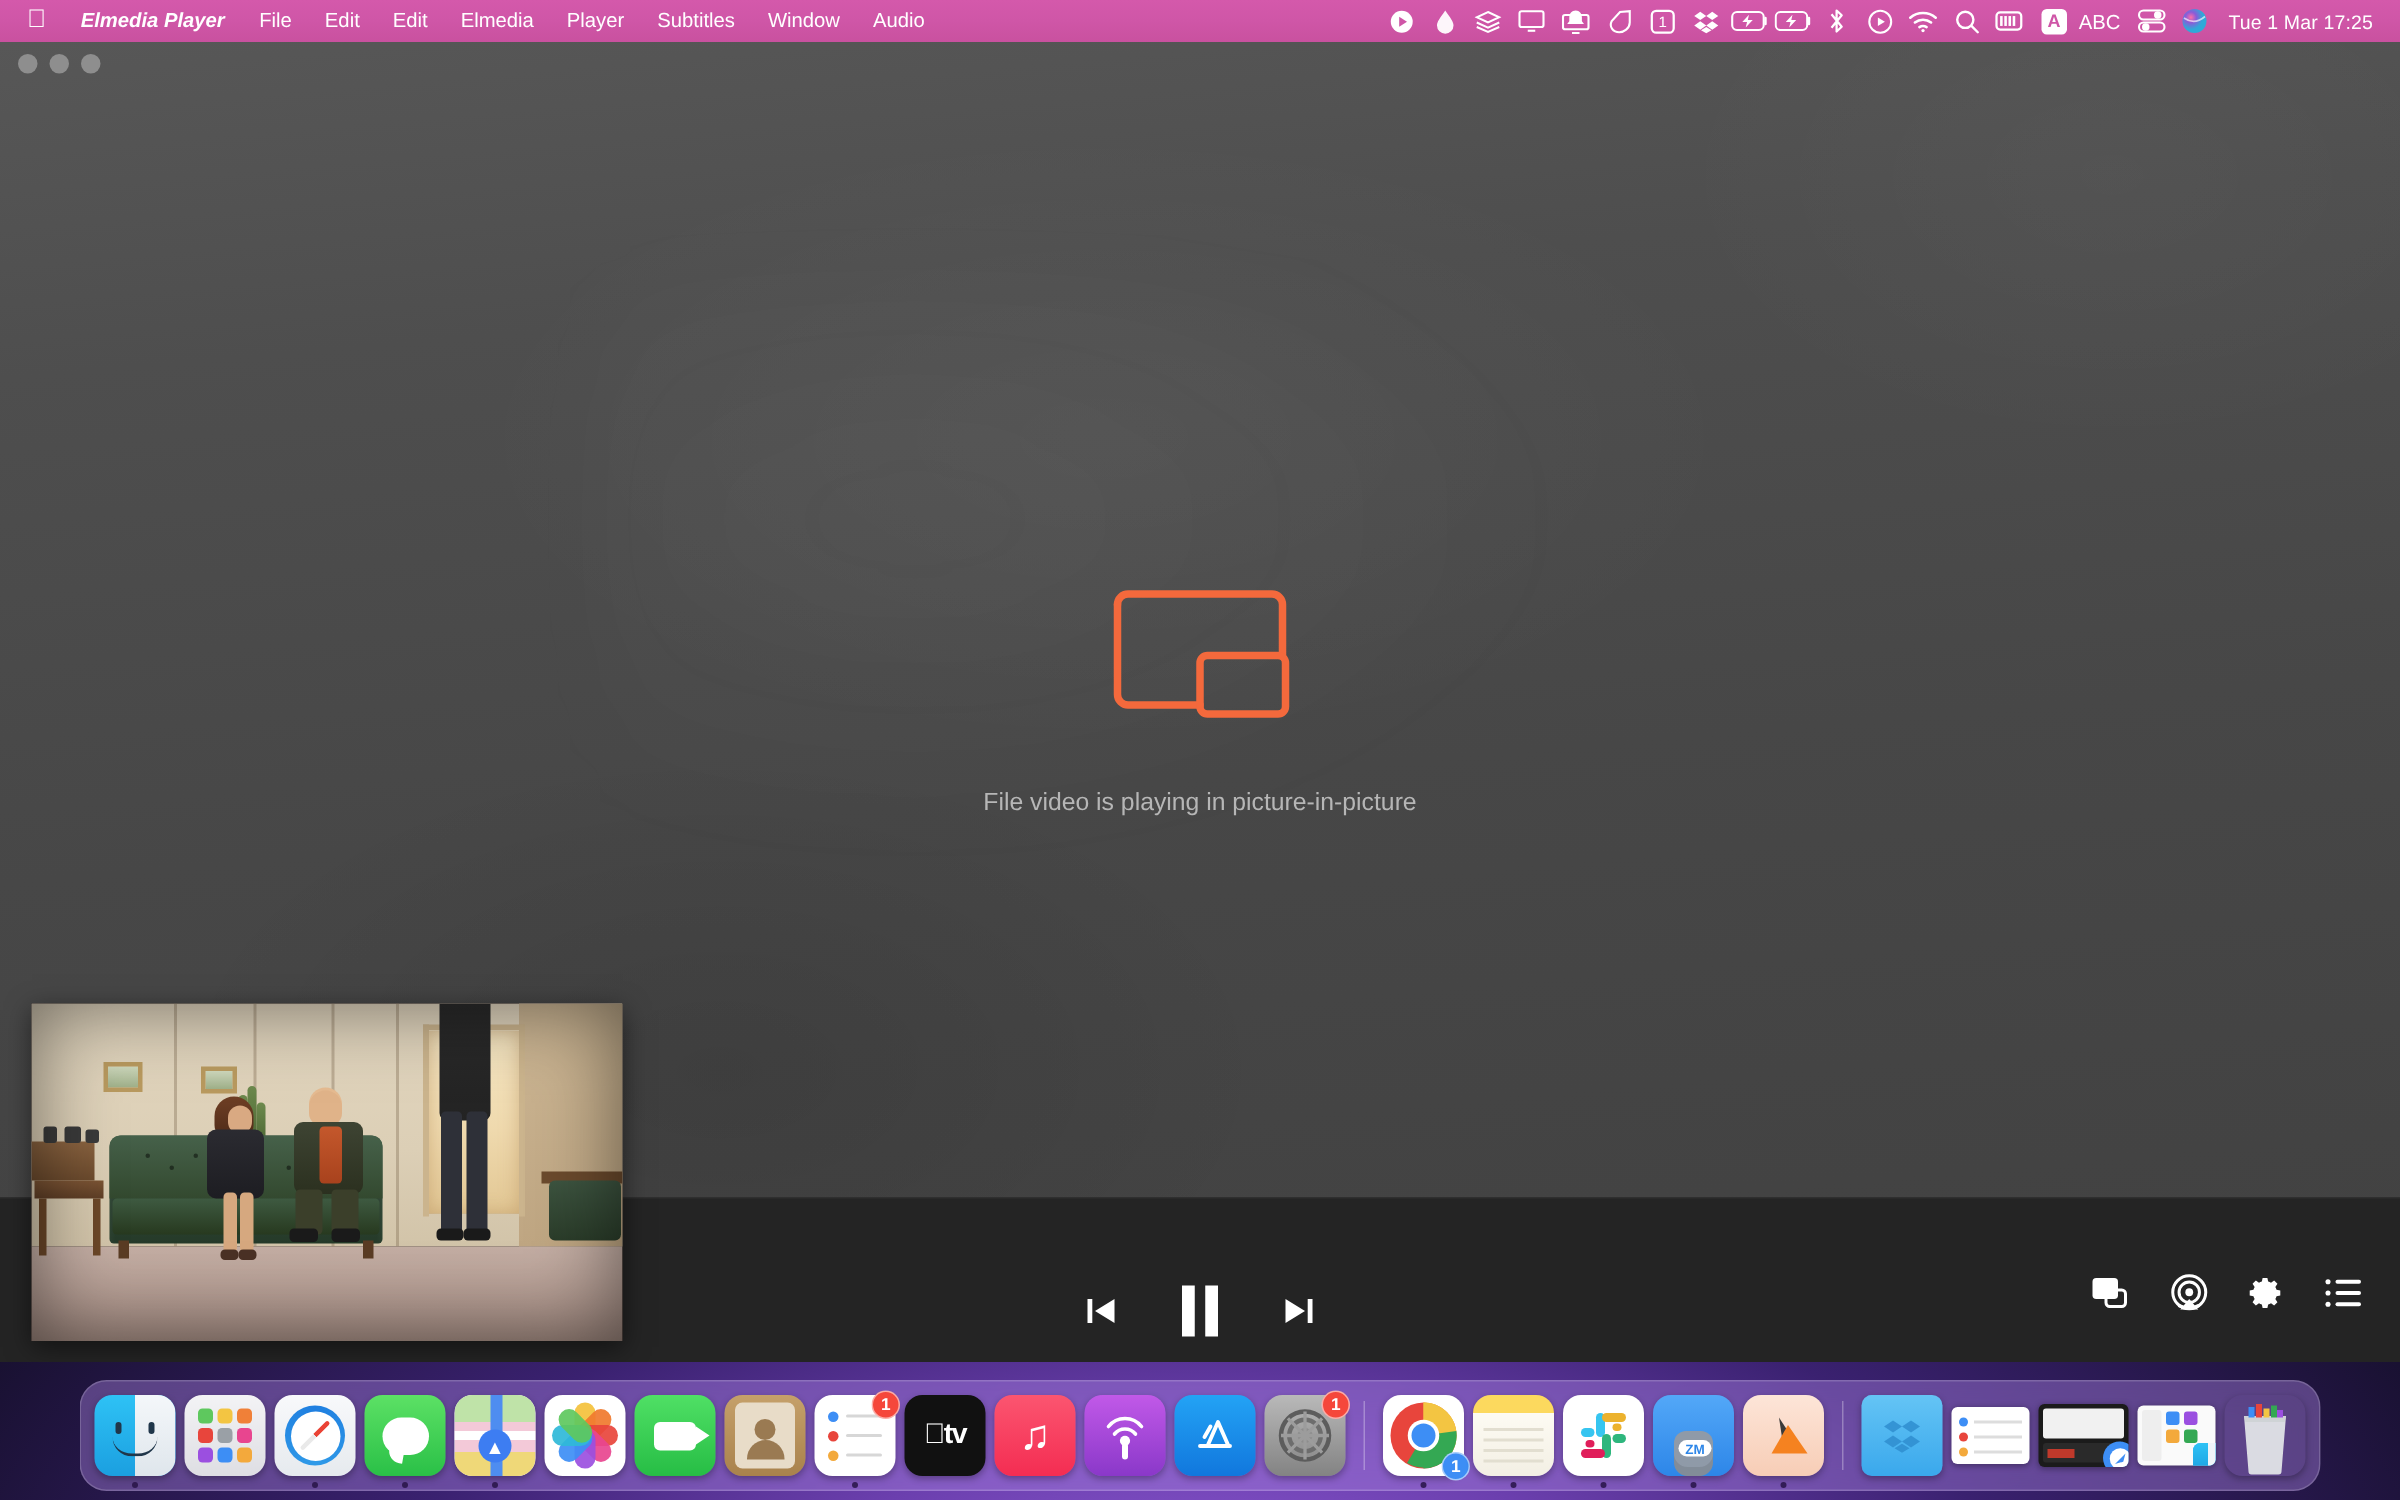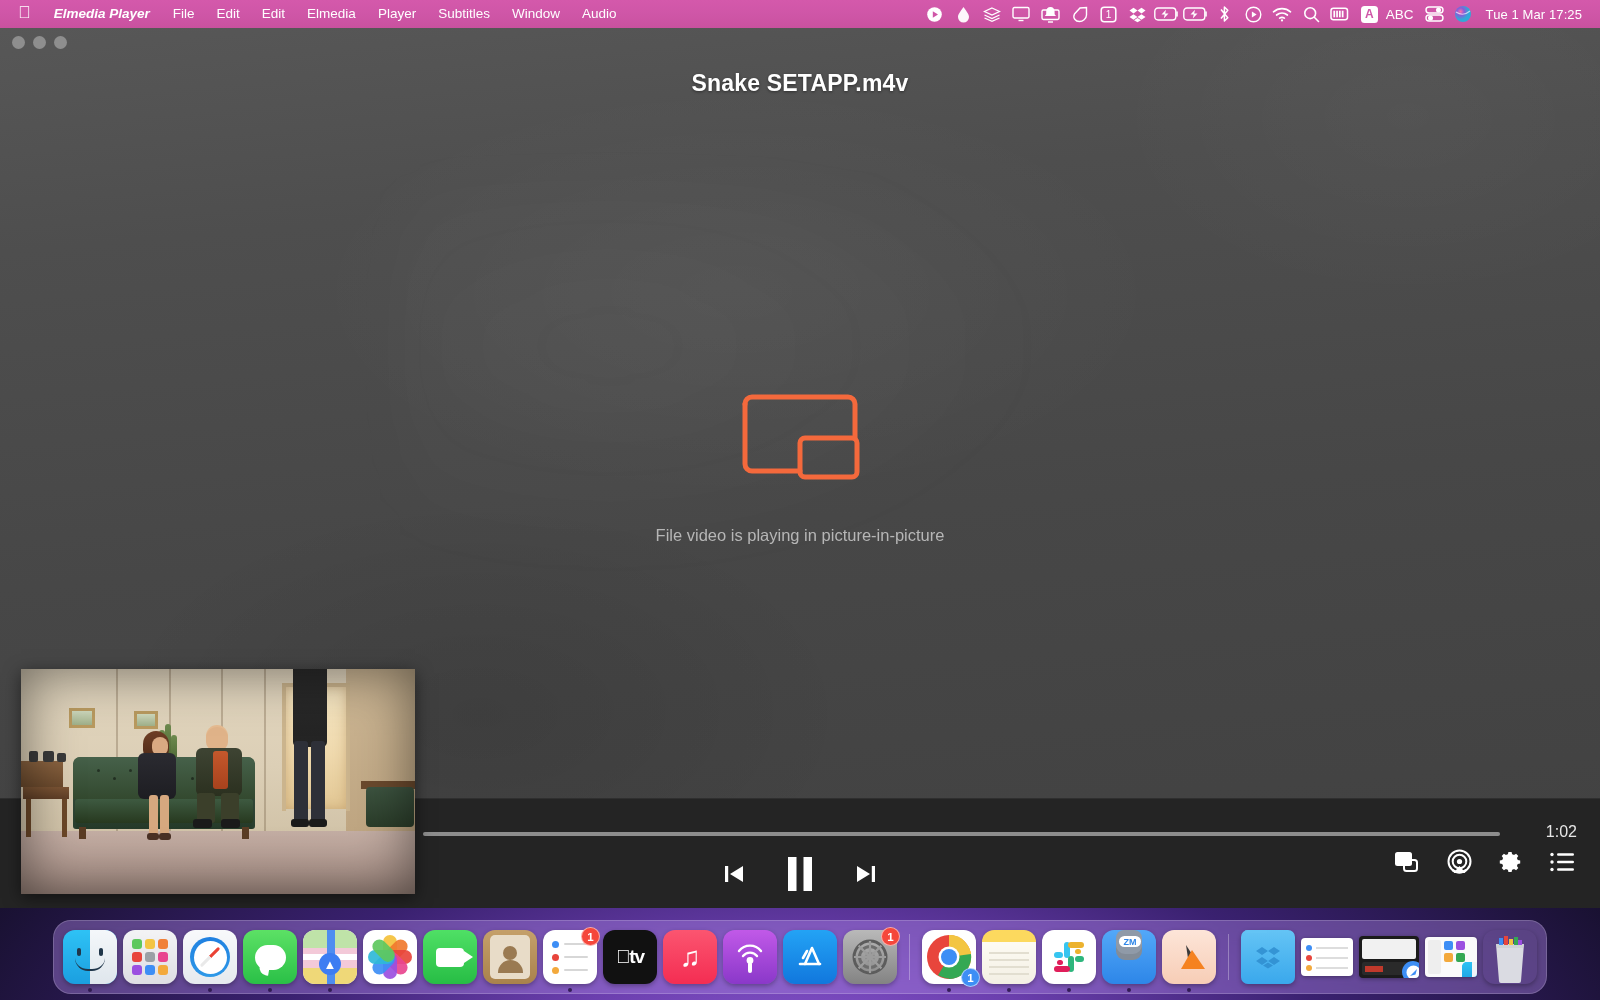--- a/index.html
+++ b/index.html
@@ -284,21 +284,21 @@
   .ic-music { background:linear-gradient(180deg,#fb5570,#f42d52); display:flex;align-items:center;justify-content:center;
     color:#fff;font-size:28px;}
   .ic-podcasts { background:linear-gradient(180deg,#c159e8,#8a38c9); display:flex;align-items:center;justify-content:center;}
   .ic-appstore { background:linear-gradient(180deg,#23a3f5,#1177dd); display:flex;align-items:center;justify-content:center;
     color:#fff;font-size:28px;font-weight:300;}
   .ic-sysprefs { background:linear-gradient(180deg,#b9b9b9,#838383); display:flex;align-items:center;justify-content:center;}
   .ic-chrome { background:#fff; display:flex;align-items:center;justify-content:center;position:relative;}
   .ic-notes { background:linear-gradient(180deg,#fcd95e 0%, #fcd95e 22%, #fdfbf3 22%, #f3efe4 100%);}
   .ic-notes .l { position:absolute; left:7px; width:40px;height:2px;background:#e2ded0;}
   .ic-slack { background:#fff; display:flex;align-items:center;justify-content:center;}
-  .ic-zoom { background:linear-gradient(180deg,#53a8f8,#2d86e8); display:flex;align-items:flex-start;justify-content:center;text-decoration:underline;}
+  .ic-zoom { background:linear-gradient(180deg,#53a8f8,#2d86e8); display:flex;align-items:flex-end;justify-content:center;text-decoration:underline;}
   .ic-zoom .pack { width:26px;height:30px;border-radius:8px 8px 9px 9px;background:#8f9aa8;position:relative;
     box-shadow:inset 0 -6px 0 rgba(0,0,0,.09);}
   .ic-zoom .zlabel { position:absolute;left:3px;bottom:13px;width:22px;height:11px;border-radius:6px;background:#fff;
     color:#2d86e8;font-size:9px;font-weight:bold;display:flex;align-items:center;justify-content:center;}
   .ic-elmedia { background:linear-gradient(180deg,#fde5d8,#f7cdb6); display:flex;align-items:center;justify-content:center;}
   .ic-dropbox-folder { background:linear-gradient(180deg,#64c4f5,#3aa8ec); border-radius:7px;
     display:flex;align-items:center;justify-content:center; position:relative;}
   .ic-dropbox-folder:before{content:"";position:absolute;left:4px;top:-5px;width:22px;height:8px;
     border-radius:4px 4px 0 0;background:#64c4f5;}
   .ic-trash { background:transparent; display:flex;align-items:flex-end;justify-content:center;}
@@ -316,21 +316,20 @@
 
 <div id="player">
   <div id="player-bg"></div>
 
   <div id="traffic">
     <div class="tl"></div>
     <div class="tl"></div>
     <div class="tl"></div>
   </div>
 
-  <div id="title">Snake  SETAPP.m4v</div>
 
   <div id="pip-notice">
     <div id="pip-icon">
       <svg width="120" height="90" viewBox="0 0 120 90">
         <path d="M5 12 a7 7 0 0 1 7-7 h96 a7 7 0 0 1 7 7 v34" fill="none" stroke="#f4693c" stroke-width="5" stroke-linecap="round"></path>
         <path d="M115 46 v0" fill="none" stroke="#f4693c" stroke-width="5"></path>
         <path d="M5 12 v60 a7 7 0 0 0 7 7 h48" fill="none" stroke="#f4693c" stroke-width="5" stroke-linecap="round"></path>
         <rect x="60" y="46" width="57" height="39" rx="5" fill="none" stroke="#f4693c" stroke-width="5"></rect>
       </svg>
     </div>
@@ -405,26 +404,20 @@
 
       <div class="chair-arm"></div>
       <div class="chair"></div>
 
       <div class="vignette"></div>
     </div>
   </div>
 
   <div id="controlbar">
 
-    <div id="progress-row">
-      <div id="progress-track">
-        <div id="progress-fill" style="width: 100%;"></div>
-      </div>
-      <div id="time-label">1:02</div>
-    </div>
 
     <div id="transport">
       <div class="tbtn">
         <svg width="26" height="26" viewBox="0 0 26 26">
           <rect x="4" y="5" width="3.2" height="16" fill="#fff"></rect>
           <path d="M22 5 L22 21 L9 13 Z" fill="#fff"></path>
         </svg>
       </div>
       <div class="tbtn">
         <svg width="34" height="38" viewBox="0 0 34 38">

